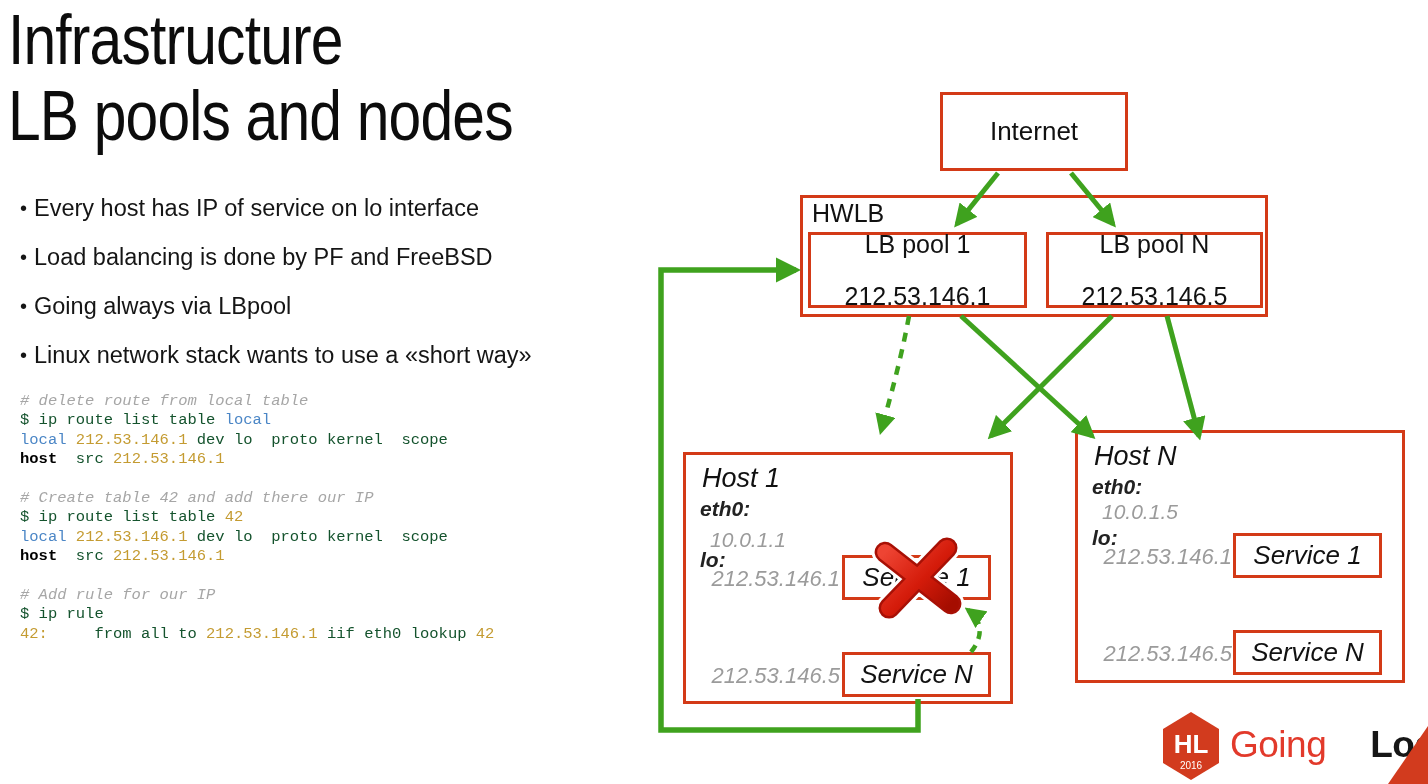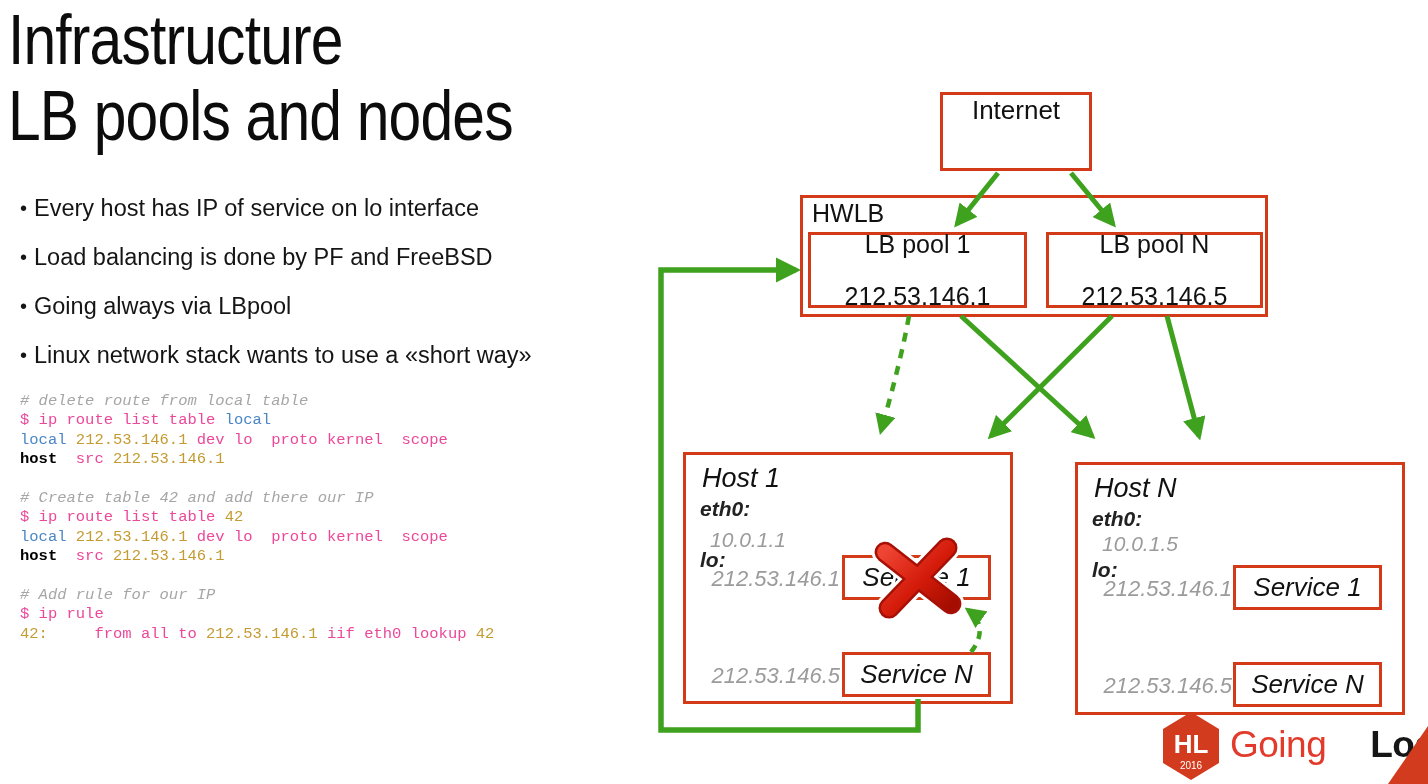--- a/index.html
+++ b/index.html
@@ -24,35 +24,35 @@
   .bullets li{font-size:23.5px;line-height:24px;margin-bottom:25px;color:#151515;
               padding-left:14px;position:relative;}
   .bullets li::before{content:"•";position:absolute;left:0;top:0;font-size:20px;}
   .code{position:absolute;left:20px;top:392px;
         font-family:"Liberation Mono","DejaVu Sans Mono",monospace;
         font-size:15.5px;line-height:19.4px;color:#333;white-space:pre;}
   .code .tok-comment{color:var(--code-comment);font-style:italic;}
   .code .tok-blue{color:var(--code-blue);}
   .code .tok-orange{color:var(--code-orange);}
   .code .tok-bold{color:#000;font-weight:bold;}
-  .code .tok-plain{color:#ec4899;}
+  .code .tok-plain{color:#14532d;}
 
   
   .rbox{position:absolute;border:3px solid var(--red);background:#fff;}
-  .internet{left:940px;top:92px;width:152px;height:79px;
-            display:flex;justify-content:center;font-size:26px;}
+  .internet{left:940px;top:92px;width:188px;height:79px;
+            display:flex;align-items:center;justify-content:center;font-size:26px;}
   .hwlb{left:800px;top:195px;width:468px;height:122px;background:transparent;}
   .hwlb-label{position:absolute;left:9px;top:1px;font-size:25px;color:#111;}
   .pool{display:flex;flex-direction:column;align-items:center;justify-content:center;
         font-size:25px;line-height:32px;text-align:center;gap:20px;}
   .pool1{left:808px;top:232px;width:219px;height:76px;}
   .poolN{left:1046px;top:232px;width:217px;height:76px;}
   .host{background:#fff;font-style:italic;}
   .host1{left:683px;top:452px;width:330px;height:252px;}
-  .hostN{left:1075px;top:462px;width:330px;height:253px;}
+  .hostN{left:1075px;top:430px;width:330px;height:253px;}
   .host-name{position:absolute;left:16px;top:8px;font-size:27px;color:#111;}
   .if-label{position:absolute;left:14px;font-size:21px;font-weight:bold;color:#222;}
   .if-ip{position:absolute;left:24px;font-size:21px;color:var(--gray);}
   .svc-ip{position:absolute;left:8px;width:146px;text-align:right;font-size:22px;color:var(--gray);}
   .svcbox{position:absolute;border:3px solid var(--red);background:#fff;width:149px;height:45px;
           display:flex;align-items:center;justify-content:center;font-size:26px;color:#111;}
   .svc1{left:156px;top:100px;}
   .svcN{left:156px;top:197px;}
   .hostN .svc1,.hostN .svcN{left:155px;}
 

